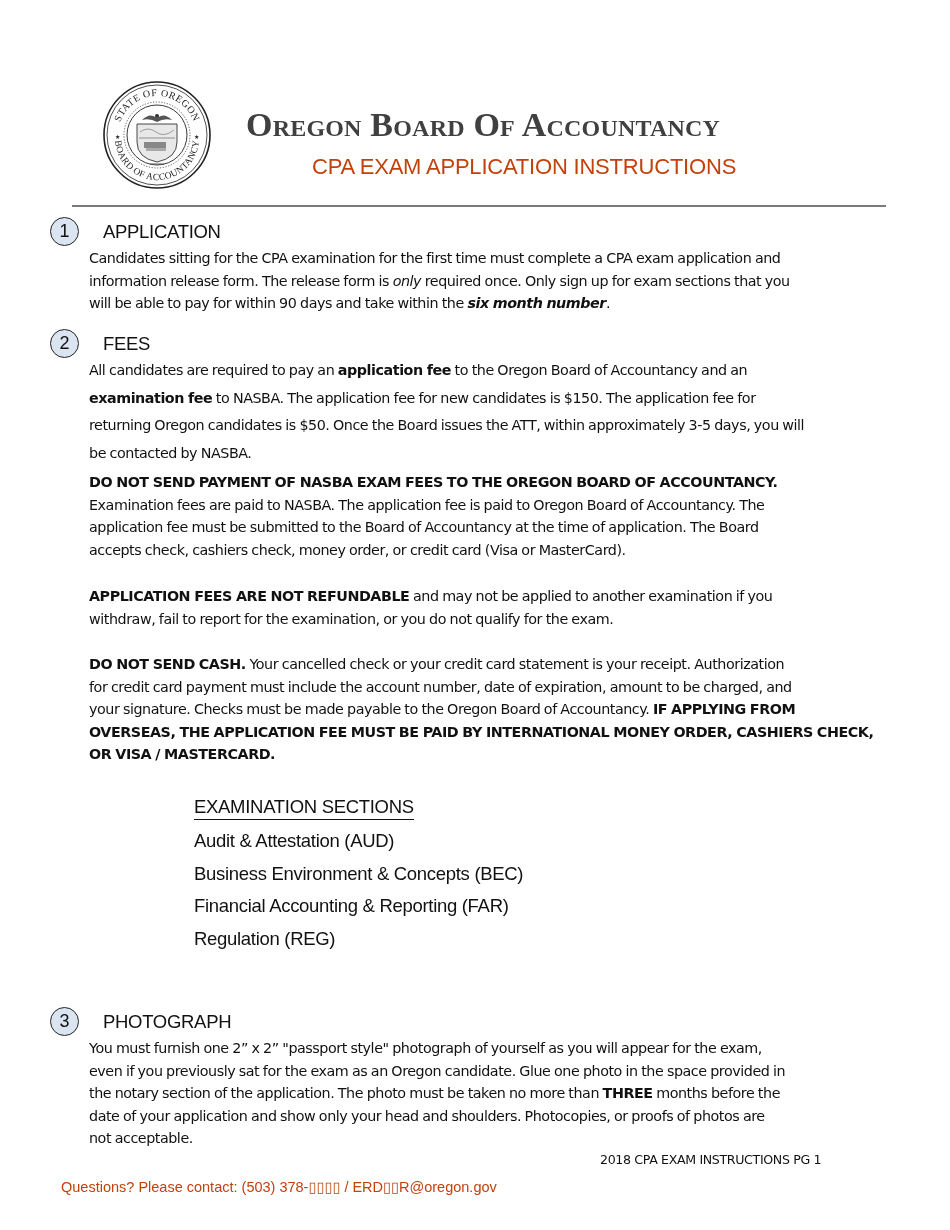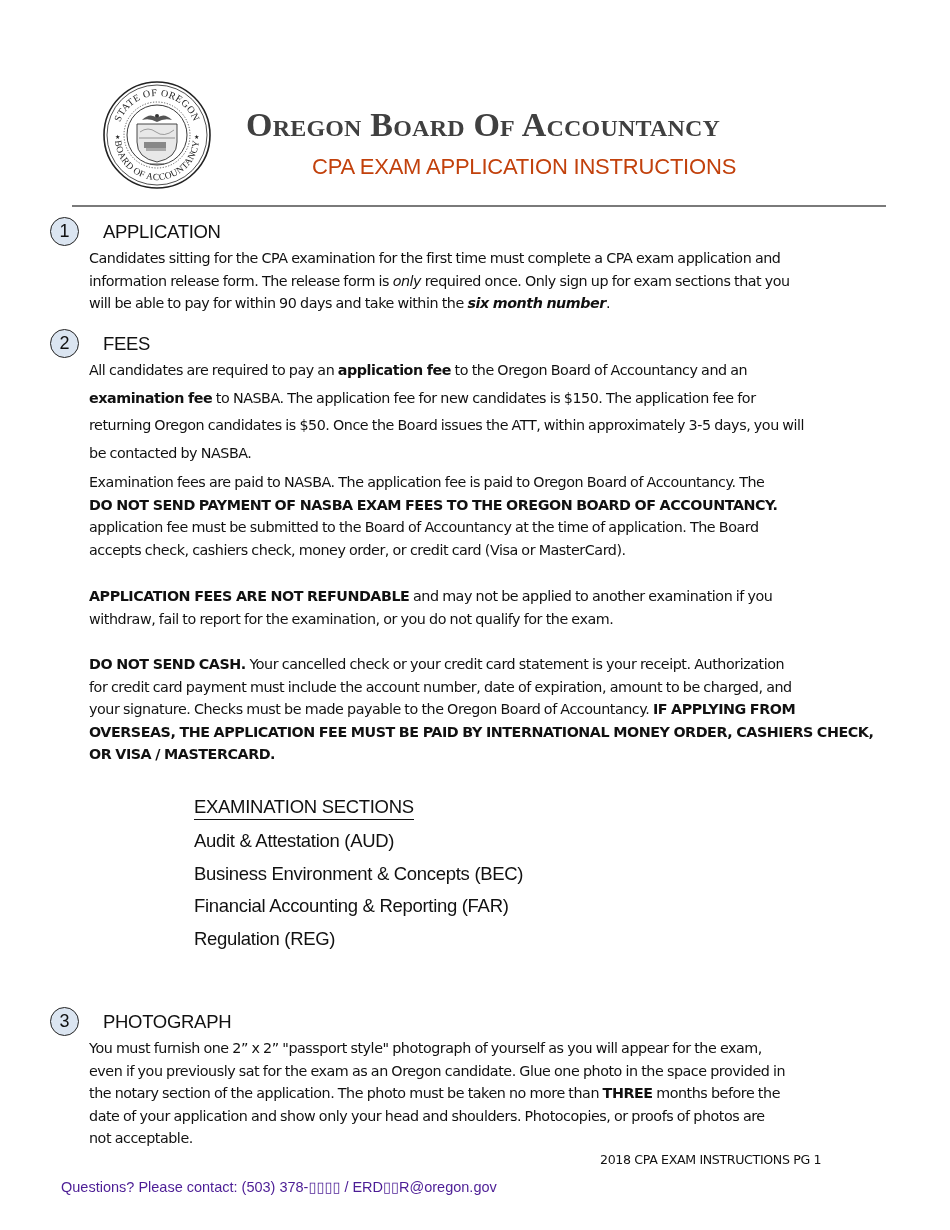--- a/index.html
+++ b/index.html
@@ -48,21 +48,21 @@
   }
   .exam-head { display: inline-block; border-bottom: 1.6px solid #111; padding-bottom: 1px; margin-bottom: 5px; }
   .exam-item { display: block; height: 32.5px; line-height: 32px; }
 
   .footer-right {
     position: absolute; left: 600px; top: 1152px;
     font-family: "DejaVu Sans", sans-serif; font-size: 12.6px; color: #111; letter-spacing: -0.35px;
   }
   .footer-left {
     position: absolute; left: 61px; top: 1179px;
-    font-family: "Liberation Sans", sans-serif; font-size: 14.5px; color: #4c1d95;
+    font-family: "Liberation Sans", sans-serif; font-size: 14.5px; color: #c2410c;
   }
 </style>
 </head>
 <body>
 
 <div class="page">
 
   <div class="seal">
     <svg width="110" height="110" viewBox="0 0 110 110">
       <defs>
@@ -112,22 +112,22 @@
     <div class="num">2</div>
     <div class="sec-title">FEES</div>
   </div>
   <div class="body fees1" style="top:359px;">
       <span class="line">All candidates are required to pay an <b>application fee</b> to the Oregon Board of Accountancy and an</span>
       <span class="line"><b>examination fee</b> to NASBA. The application fee for new candidates is $150. The application fee for</span>
       <span class="line">returning Oregon candidates is $50. Once the Board issues the ATT, within approximately 3-5 days, you will</span>
       <span class="line">be contacted by NASBA.</span>
     </div>
   <div class="body" style="top:471px;">
+      <span class="line"><b>DO NOT SEND PAYMENT OF NASBA EXAM FEES TO THE OREGON BOARD OF ACCOUNTANCY.</b></span>
       <span class="line">Examination fees are paid to NASBA. The application fee is paid to Oregon Board of Accountancy. The</span>
-      <span class="line"><b>DO NOT SEND PAYMENT OF NASBA EXAM FEES TO THE OREGON BOARD OF ACCOUNTANCY.</b></span>
       <span class="line">application fee must be submitted to the Board of Accountancy at the time of application. The Board</span>
       <span class="line">accepts check, cashiers check, money order, or credit card (Visa or MasterCard).</span>
     </div>
   <div class="body" style="top:585px;">
       <span class="line"><b>APPLICATION FEES ARE NOT REFUNDABLE</b> and may not be applied to another examination if you</span>
       <span class="line">withdraw, fail to report for the examination, or you do not qualify for the exam.</span>
     </div>
   <div class="body" style="top:653px;">
       <span class="line"><b>DO NOT SEND CASH.</b> Your cancelled check or your credit card statement is your receipt. Authorization</span>
       <span class="line">for credit card payment must include the account number, date of expiration, amount to be charged, and</span>

